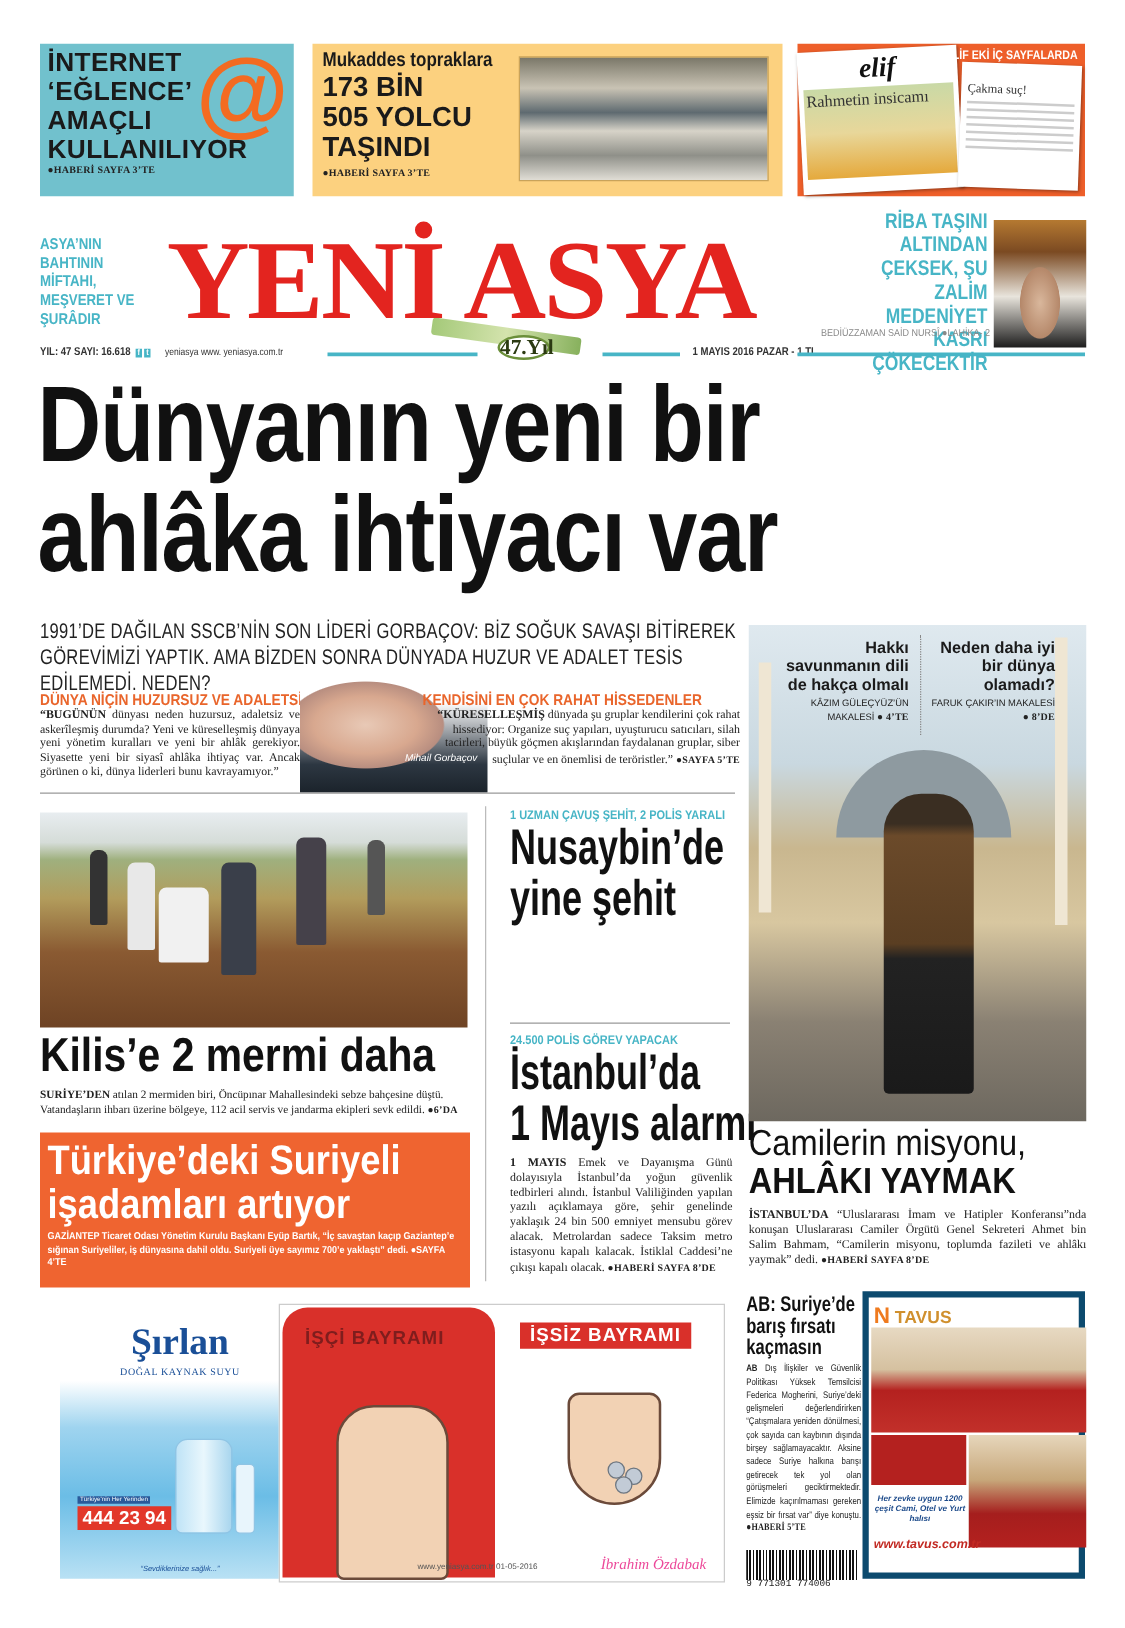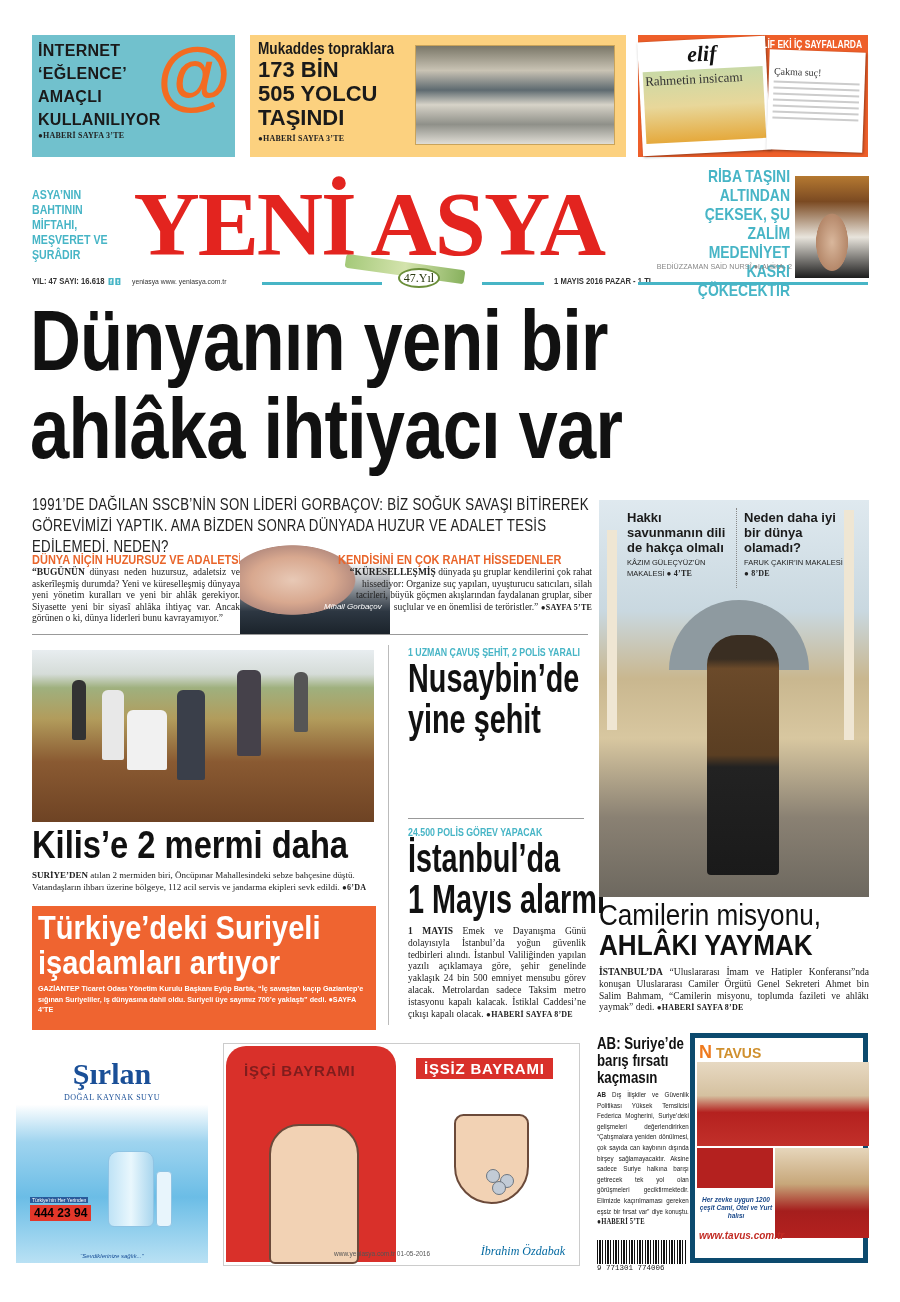--- a/index.html
+++ b/index.html
@@ -2,41 +2,41 @@
 <html><head>
 <meta charset="utf-8">
 <style>
 *{box-sizing:border-box;margin:0;padding:0}
 html,body{width:900px;height:1302px;background:#fff;overflow:hidden}
 body{position:relative;font-family:"Liberation Sans",sans-serif;color:#111}
 .abs{position:absolute}
 
 
 #tease1{left:32px;top:35px;width:203px;height:122px;background:#71c1cd;padding:4px 6px}
-#tease1 .t{font-weight:bold;font-size:16px;line-height:23px;color:#1a1a1a;letter-spacing:0.3px}
+#tease1 .t{font-weight:bold;font-size:21px;line-height:23px;color:#1a1a1a;letter-spacing:0.3px}
 #tease1 .at{position:absolute;right:4px;top:2px;font-size:76px;color:#f36b21;font-weight:bold;line-height:76px}
 .ref{font-family:"Liberation Serif",serif;font-weight:bold;font-size:8px;color:#222;letter-spacing:0.2px}
 #tease2{left:250px;top:35px;width:376px;height:122px;background:#fcd17f;padding:5px 8px}
 #tease2 .k{font-weight:bold;font-size:16px;color:#1a1a1a;transform:scaleX(0.85);transform-origin:left;white-space:nowrap}
 #tease2 .big{font-weight:bold;font-size:22px;line-height:24px;color:#1a1a1a}
 #tease2 .img{position:absolute;left:165px;top:10px;width:200px;height:100px;background:linear-gradient(180deg,#7a7768 0%,#c9c3b4 25%,#5e6a70 45%,#d7d3c8 60%,#8f9089 80%,#e0ddd5 100%);border:1px solid #c9a35a}
 #tease3{left:638px;top:35px;width:230px;height:122px;background:#ee5f2a}
 #tease3 .lab{position:absolute;right:6px;top:4px;font-weight:bold;font-size:10px;color:#fff;transform:scaleX(0.85);transform-origin:right}
 #tease3 .p1{position:absolute;left:2px;top:4px;width:128px;height:114px;background:#fff;transform:rotate(-3deg);box-shadow:1px 1px 3px rgba(0,0,0,.4)}
 #tease3 .p1 .logo{font-family:"Liberation Serif",serif;font-style:italic;font-weight:bold;font-size:22px;text-align:center;margin-top:2px}
 #tease3 .p1 .ph{position:absolute;left:4px;top:30px;width:120px;height:72px;background:linear-gradient(180deg,#c9d9a6 0%,#e8d79a 50%,#e5a93c 100%)}
 #tease3 .p1 .hd{position:absolute;left:6px;top:32px;font-family:"Liberation Serif",serif;font-size:13px;color:#333}
 #tease3 .p2{position:absolute;left:130px;top:16px;width:96px;height:100px;background:#fff;transform:rotate(2deg);box-shadow:1px 1px 3px rgba(0,0,0,.4);padding:16px 5px}
 #tease3 .p2 .hd{font-family:"Liberation Serif",serif;font-size:10px;color:#333}
 #tease3 .p2 .ln{height:2px;background:#ccc;margin-top:4px}
 
 
 #slogan{left:32px;top:188px;width:110px;font-weight:bold;font-size:12.5px;line-height:15px;color:#47b5c6;transform:scaleX(0.85);transform-origin:left}
 #logo{left:138px;top:180px;font-family:"Liberation Serif",serif;font-weight:bold;font-size:90px;color:#e3241f;letter-spacing:-2px;line-height:90px;transform:scaleX(1.02)}
-#anniv{left:398px;top:268px;width:42px;height:20px;border-radius:50%;background:#fff;border:2px solid #6b8f3a;font-family:"Liberation Serif",serif;font-weight:normal;font-size:12px;text-align:center;line-height:16px;color:#2b3a12}
+#anniv{left:398px;top:268px;width:42px;height:20px;border-radius:50%;background:#fff;border:2px solid #6b8f3a;font-family:"Liberation Serif",serif;font-weight:bold;font-size:17px;text-align:center;line-height:16px;color:#2b3a12}
 #ribbon{left:345px;top:262px;width:120px;height:14px;background:linear-gradient(90deg,#9ac36a,#cfe0a4,#7aa84b);transform:rotate(8deg);border-radius:3px;opacity:.9}
 #quote{left:640px;top:167px;width:150px;text-align:right;font-weight:bold;font-size:17px;line-height:19px;color:#47b5c6;transform:scaleX(0.82);transform-origin:right top}
 #quote-src{left:636px;top:262px;width:156px;text-align:right;font-size:8px;color:#888;transform:scaleX(0.9);transform-origin:right}
 #nursi{left:795px;top:176px;width:74px;height:102px;background:radial-gradient(ellipse at 50% 65%,#d9b79c 0%,#b5886a 30%,transparent 31%),linear-gradient(180deg,#b57931 0%,#7b4a22 25%,#e8e4dc 60%,#1d1d1d 100%)}
 #meta-bar{left:32px;top:276px;width:836px;height:14px}
 #meta-bar .left{position:absolute;left:0;top:0;font-size:9px;font-weight:bold;color:#333;transform:scaleX(0.85);transform-origin:left;white-space:nowrap}
 #meta-bar .left .soc{display:inline-block;background:#47b5c6;color:#fff;font-size:7px;padding:0 2px;margin-left:2px}
 #meta-bar .web{position:absolute;left:100px;top:1px;font-size:8px;color:#333;transform:scaleX(0.85);transform-origin:left;white-space:nowrap}
 #meta-bar .l1{position:absolute;left:230px;top:6px;width:120px;height:3px;background:#47b5c6}
 #meta-bar .l2{position:absolute;left:450px;top:6px;width:62px;height:3px;background:#47b5c6}
@@ -78,47 +78,47 @@
 #nus .body,#ist .body{font-size:9.5px;line-height:11.8px}
 #rule2{left:408px;top:818px;width:176px;height:1px;background:#999}
 #ist{left:408px;top:827px;width:178px}
 
 
 #mosque{left:599px;top:500px;width:270px;height:397px;background:linear-gradient(180deg,#dfe9ef 0%,#c9d8e0 28%,#c9b78f 45%,#d8c7a0 60%,#8a8173 80%,#6d685f 100%);overflow:hidden}
 #mosque .dome{position:absolute;left:70px;top:100px;width:140px;height:70px;background:#8e9aa0;border-radius:70px 70px 0 0}
 #mosque .mn{position:absolute;width:10px;background:#efe6d3}
 #mosque .arch{position:absolute;left:120px;top:260px;width:40px;height:100px;background:#4d463b;border-radius:20px 20px 0 0}
 #mosque .man{position:absolute;left:108px;top:135px;width:72px;height:240px;background:linear-gradient(180deg,#3a2e22 0%,#3a2e22 10%,#6b4a2a 14%,#5a3e22 50%,#222 55%,#1a1a1a 100%);border-radius:30px 30px 4px 4px}
-#mosque .tx{position:absolute;text-align:left;font-weight:bold;font-size:13px;line-height:15px;color:#1a1a1a}
+#mosque .tx{position:absolute;text-align:right;font-weight:bold;font-size:13px;line-height:15px;color:#1a1a1a}
 #mosque .by{font-size:7.5px;font-weight:normal;color:#222;line-height:11px;margin-top:2px}
 #mosque .sep{position:absolute;left:137px;top:8px;width:1px;height:80px;border-left:1px dotted #888}
 #cam-h{left:599px;top:900px;width:290px}
 #cam-h .a{font-size:29px;line-height:30px;transform:scaleX(0.9);transform-origin:left top;white-space:nowrap}
 #cam-h .b{font-weight:bold;font-size:29px;line-height:30px;transform:scaleX(0.9);transform-origin:left top;white-space:nowrap}
 #cam-b{left:599px;top:967px;width:270px}
 #cam-b .body{font-size:9.5px;line-height:11.8px}
 
 
-#sirlan{left:16px;top:1043px;width:192px;height:220px;background:linear-gradient(180deg,#fff 0%,#fff 28%,#9fd4ef 45%,#6bbde6 70%,#b9e1f4 100%)}
+#sirlan{left:48px;top:1043px;width:192px;height:220px;background:linear-gradient(180deg,#fff 0%,#fff 28%,#9fd4ef 45%,#6bbde6 70%,#b9e1f4 100%)}
 #sirlan .lg{position:absolute;left:0;right:0;top:14px;text-align:center;font-family:"Liberation Serif",serif;font-weight:bold;font-size:30px;color:#1a4f97}
 #sirlan .sub{position:absolute;left:0;right:0;top:50px;text-align:center;font-family:"Liberation Serif",serif;font-size:8px;color:#1a4f97;letter-spacing:0.5px}
-#sirlan .ph{position:absolute;left:14px;top:162px;background:#e2372a;color:#000000;font-weight:bold;font-size:12px;padding:1px 4px}
+#sirlan .ph{position:absolute;left:14px;top:162px;background:#e2372a;color:#ffffff;font-weight:bold;font-size:15px;padding:1px 4px}
 #sirlan .phl{position:absolute;left:14px;top:154px;font-size:5px;color:#fff;background:#2a5a9a;padding:0 2px}
 #sirlan .bottle{position:absolute;left:92px;top:108px;width:46px;height:76px;background:linear-gradient(90deg,#bfe3f6,#e9f7fd,#a9d6ee);border-radius:10px 10px 6px 6px;border:1px solid #8fc4e4}
 #sirlan .bottle2{position:absolute;left:140px;top:128px;width:16px;height:56px;background:#e8f5fc;border-radius:4px;border:1px solid #8fc4e4}
 #sirlan .tag{position:absolute;left:0;right:0;bottom:4px;text-align:center;font-size:6px;font-style:italic;color:#1a4f97}
 
 #cartoon{left:223px;top:1043px;width:357px;height:223px;border:1px solid #ccc;background:#fff}
 #cartoon .red{position:absolute;left:2px;top:2px;width:170px;height:216px;background:#d9302a;border-radius:20px 20px 0 0}
 #cartoon .lb1{position:absolute;left:20px;top:18px;font-weight:bold;font-size:15px;color:#7f1d1d;letter-spacing:0.8px}
 #cartoon .lb2{position:absolute;left:192px;top:14px;background:#d9302a;color:#fff;font-weight:bold;font-size:15px;padding:2px 8px;letter-spacing:0.8px}
 #cartoon .fist{position:absolute;left:45px;top:80px;width:90px;height:140px;background:#f2d2b4;border:2px solid #6b4a3a;border-radius:30px 30px 6px 6px}
 #cartoon .hand{position:absolute;left:230px;top:70px;width:75px;height:90px;background:#f2d2b4;border:2px solid #6b4a3a;border-radius:10px 10px 40px 40px}
 #cartoon .coin{position:absolute;width:14px;height:14px;border-radius:50%;background:#c2cbd6;border:1px solid #6d7680}
-#cartoon .sig{position:absolute;right:14px;bottom:6px;font-family:"Liberation Serif",serif;font-style:italic;font-size:12px;color:#0369a1}
+#cartoon .sig{position:absolute;right:14px;bottom:6px;font-family:"Liberation Serif",serif;font-style:italic;font-size:12px;color:#ec4899}
 #cartoon .web{position:absolute;left:110px;bottom:8px;font-size:6.5px;color:#555}
 
 #ab{left:597px;top:1035px;width:92px}
 #ab .h{font-weight:bold;font-size:17px;line-height:17px;transform:scaleX(0.78);transform-origin:left top;white-space:nowrap}
 #ab .b{font-size:7.6px;line-height:10.6px;text-align:justify;transform:scaleX(0.82);transform-origin:left top;width:112px;margin-top:4px;color:#222}
 #barcode{left:597px;top:1240px;width:90px;height:24px;background:repeating-linear-gradient(90deg,#111 0 1px,#fff 1px 2px,#111 2px 4px,#fff 4px 5px,#111 5px 6px,#fff 6px 8px)}
 #barcode-num{left:597px;top:1264px;font-family:"Liberation Mono",monospace;font-size:7.5px;color:#222}
 
 #tavus{left:690px;top:1033px;width:178px;height:230px;background:#fff;border:5px solid #0c4a6e}
 #tavus .hd{position:absolute;left:4px;top:4px;font-weight:bold;font-size:14px;color:#d0902e}

